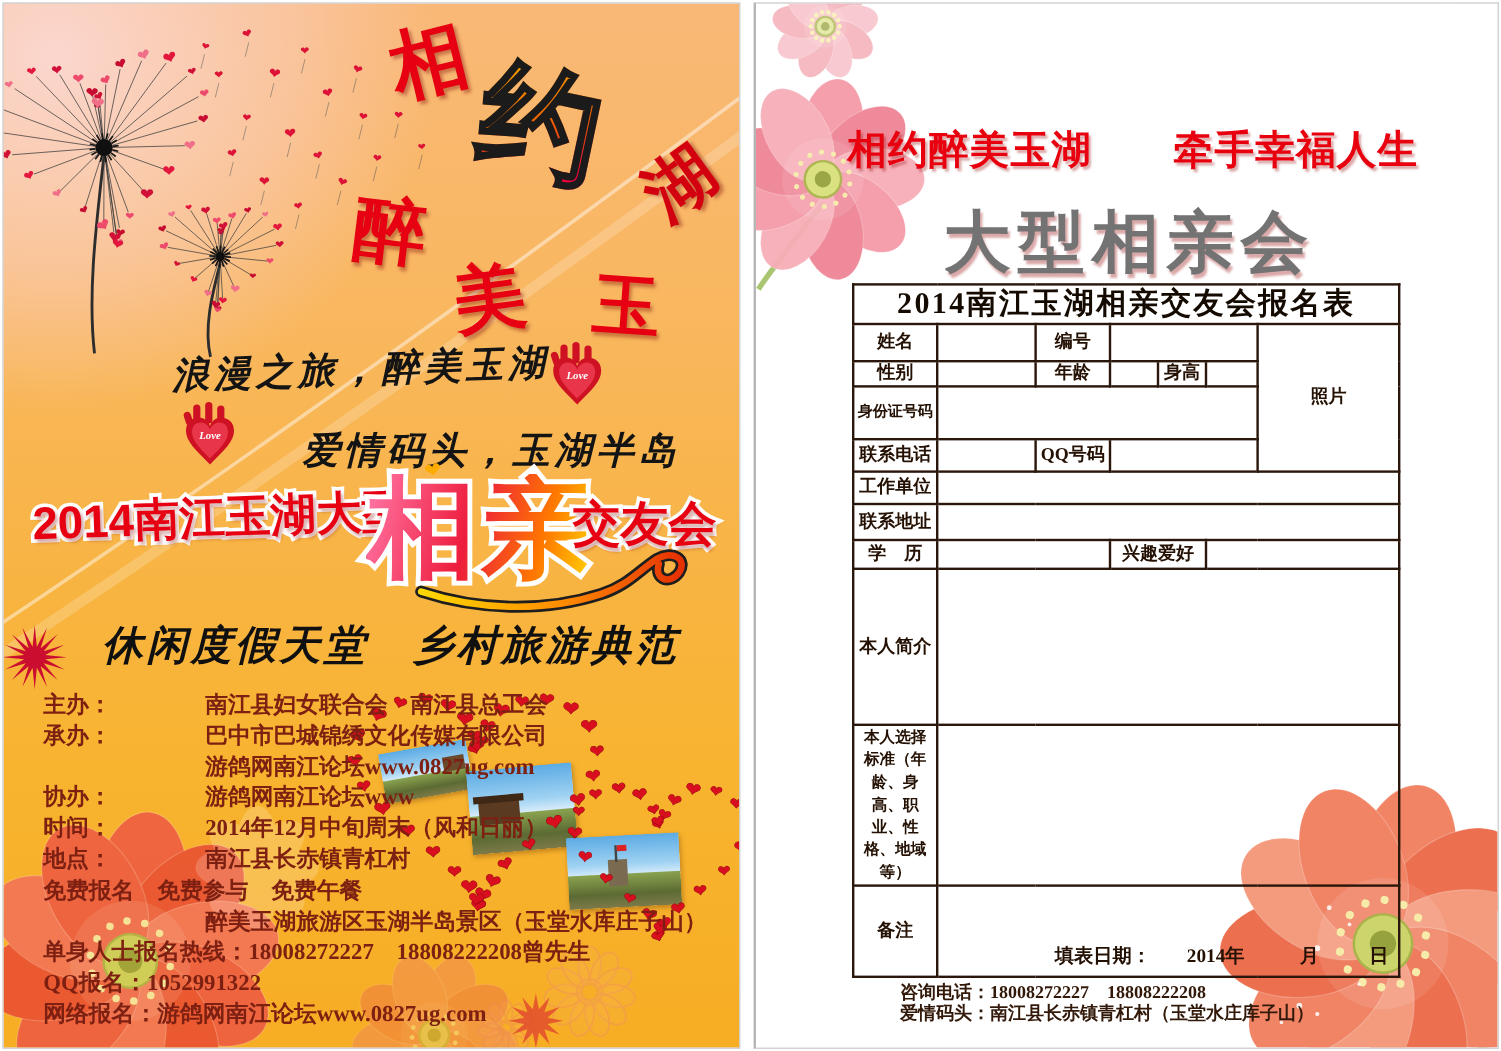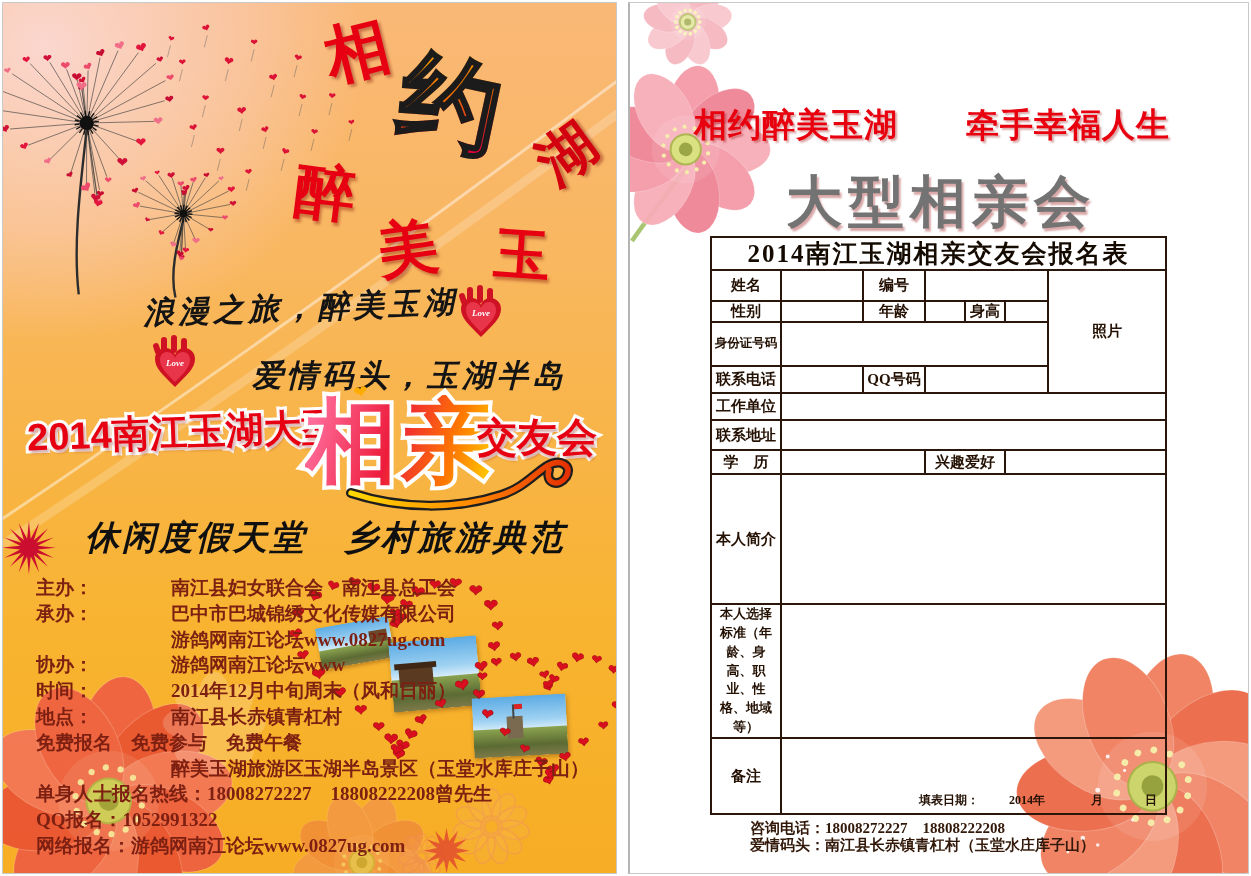--- a/index.html
+++ b/index.html
@@ -42,34 +42,34 @@
   .info .row.haslabel .ilabel{width:135px;}
   .info .row.indent{padding-left:135px;}
   
   .photo{position:absolute;overflow:hidden;box-shadow:1px 2px 4px rgba(90,40,0,.35);}
   .photo .sky{position:absolute;left:0;top:0;right:0;height:56%;background:linear-gradient(180deg,#5cabe4 0%,#9fd2f2 70%,#dceefb 100%);}
   .photo .ground{position:absolute;left:0;bottom:0;right:0;height:46%;background:linear-gradient(180deg,#8aa34f 0%,#5c6b33 60%,#7d7a4a 100%);}
   .photo .bldg{position:absolute;background:#6b4a2c;}
   
   .loveicon{position:absolute;}
   
-  .rp-h1{position:absolute;left:64px;top:100px;font-family:"Liberation Sans",sans-serif;font-weight:900;
+  .rp-h1{position:absolute;left:76px;top:100px;font-family:"Liberation Sans",sans-serif;font-weight:900;
          font-size:33px;color:#e8000e;letter-spacing:1px;white-space:nowrap;text-shadow:2px 2px 2px rgba(150,0,0,.35);}
   .rp-h2{position:absolute;left:156px;top:162px;font-family:"Liberation Sans",sans-serif;font-weight:900;
          font-size:56px;color:#737373;letter-spacing:6px;white-space:nowrap;text-shadow:2px 3px 2px rgba(150,0,0,.35);}
   
   table.form{position:absolute;left:80px;top:233px;width:455px;border-collapse:collapse;table-layout:fixed;
              font-family:"Liberation Serif",serif;color:#241103;}
   table.form td{border:2px solid #2a160a;padding:0 2px;text-align:center;vertical-align:middle;
                 font-size:15px;font-weight:700;line-height:1.25;}
   table.form td.ttl{font-size:25px;font-weight:700;letter-spacing:2px;color:#140a00;}
   table.form td.sm{font-size:12.5px;letter-spacing:0;}
   table.form td.val{background:transparent;}
   td.remark-val{position:relative;}
-  .dateline{position:absolute;right:8px;bottom:5px;font-size:12px;font-weight:700;color:#241103;white-space:nowrap;z-index:6;}
+  .dateline{position:absolute;right:8px;bottom:5px;font-size:16px;font-weight:700;color:#241103;white-space:nowrap;z-index:6;}
   .dateline .dy{margin-left:30px;} .dateline .dm{margin-left:46px;} .dateline .dd{margin-left:42px;}
   .form-footer{position:absolute;left:120px;top:817px;font-size:15px;font-weight:700;color:#33190a;line-height:16.5px;white-space:nowrap;z-index:6;}
   .criteria-cell{font-size:13px !important;line-height:1.45 !important;padding:0 3px !important;}
 </style>
 </head>
 <body>
 
 <div class="canvas">
 
   <div class="page page-left">

